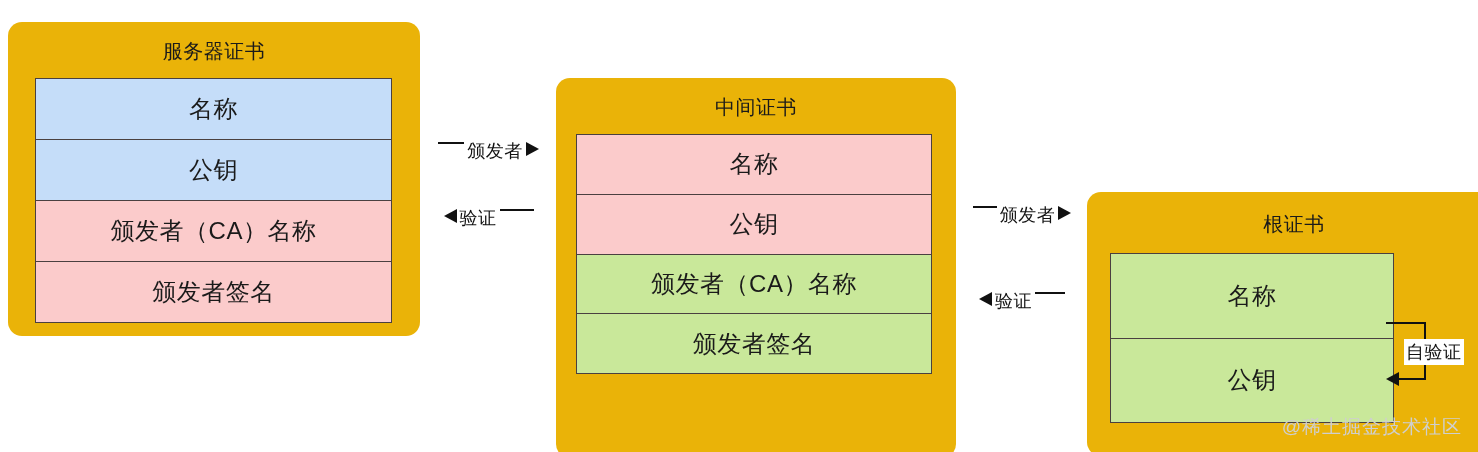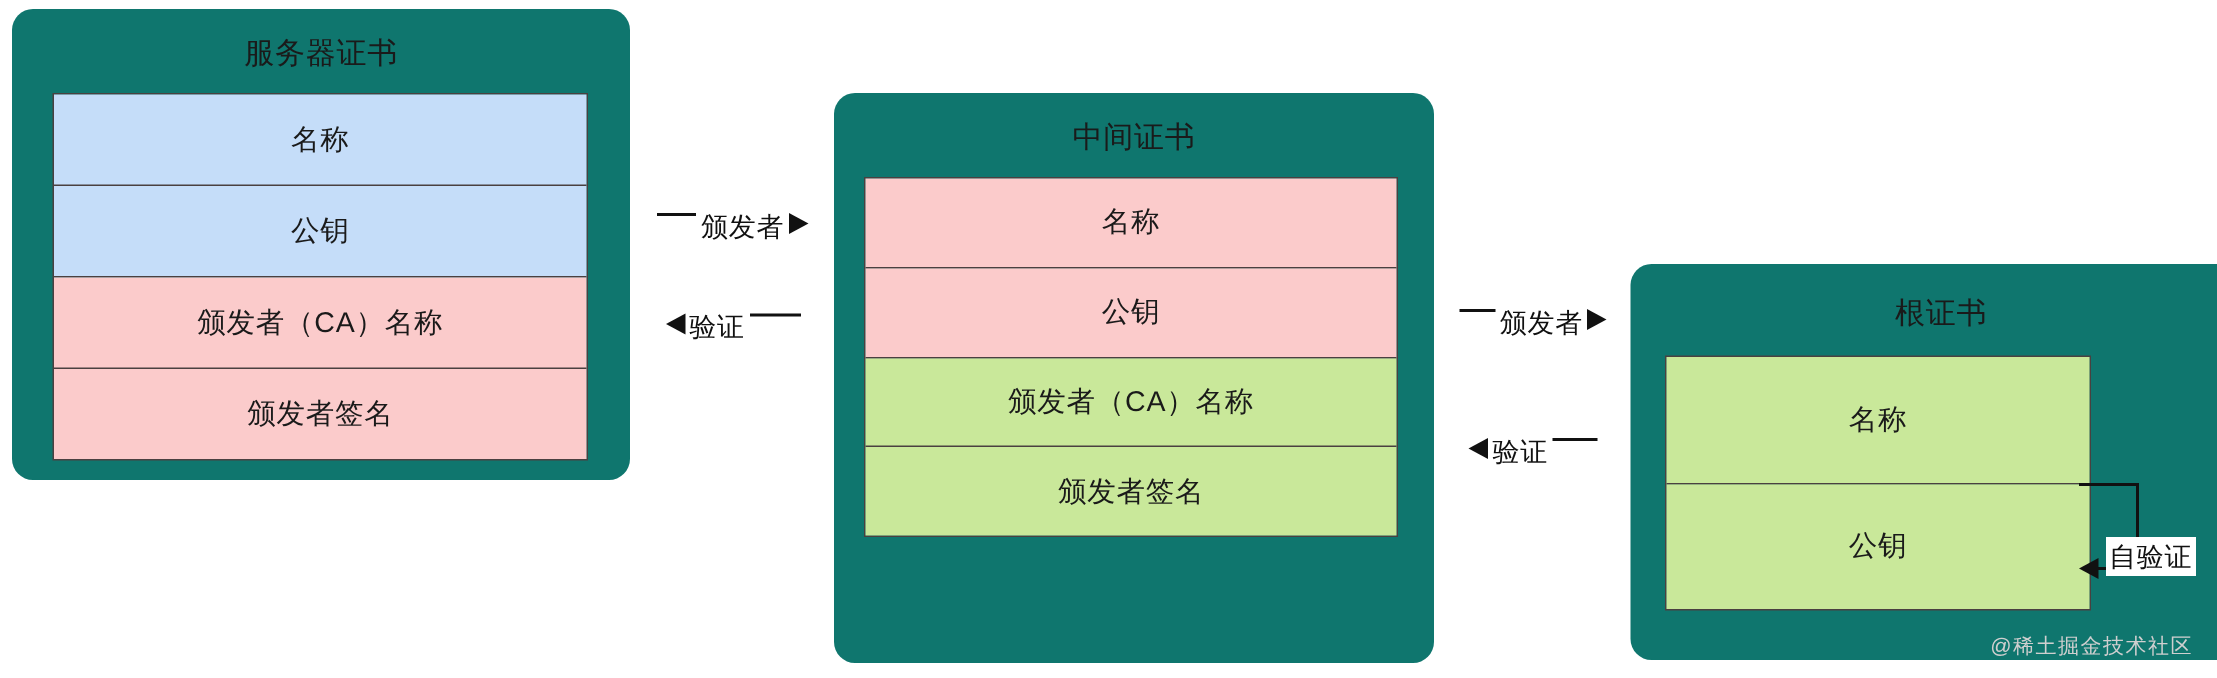--- a/index.html
+++ b/index.html
@@ -17,23 +17,24 @@
   }
 
   .diagram {
     position: absolute;
     inset: 0;
   }
 
   
   .cert-card {
     position: absolute;
-    background: #0f766e;
+    background: #eab308;
     border-radius: 14px;
     box-sizing: border-box;
+    margin-top: 16px;
   }
   .cert-title {
     position: absolute;
     left: 0;
     right: 0;
     text-align: center;
     font-size: 20px;
     font-weight: 400;
     letter-spacing: 0.5px;
     color: #1a1a1a;
@@ -46,21 +47,21 @@
     display: flex;
     flex-direction: column;
   }
   .cert-row {
     flex: 1 1 0;
     box-sizing: border-box;
     border-bottom: 1.6px solid #4a4040;
     display: flex;
     align-items: center;
     justify-content: center;
-    font-size: 19px;
+    font-size: 24px;
     letter-spacing: 0.5px;
     white-space: nowrap;
     color: #1a1a1a;
   }
   .cert-row:last-child { border-bottom: none; }
   .fill-blue  { background: #c5ddf9; }
   .fill-pink  { background: #fbcbcb; }
   .fill-green { background: #c9e89a; }
 
   
@@ -133,35 +134,35 @@
     position: absolute;
     left: 0; top: 50px;
     width: 0; height: 0;
     border-top: 7px solid transparent;
     border-bottom: 7px solid transparent;
     border-right: 13px solid #111;
   }
   #self-verify-label {
     position: absolute;
     left: 1404px;
-    top: 358px;
+    top: 339px;
     font-size: 18px;
     letter-spacing: 0.5px;
     color: #111;
     background: #ffffff;
     padding: 1px 2px;
     white-space: nowrap;
   }
 
   
   #watermark {
     position: absolute;
     right: 16px;
     bottom: 12px;
-    font-size: 14px;
+    font-size: 19px;
     letter-spacing: 1px;
     color: #cfcfcf;
     white-space: nowrap;
   }
 </style>
 </head>
 <body>
 
 <div class="diagram">
 

